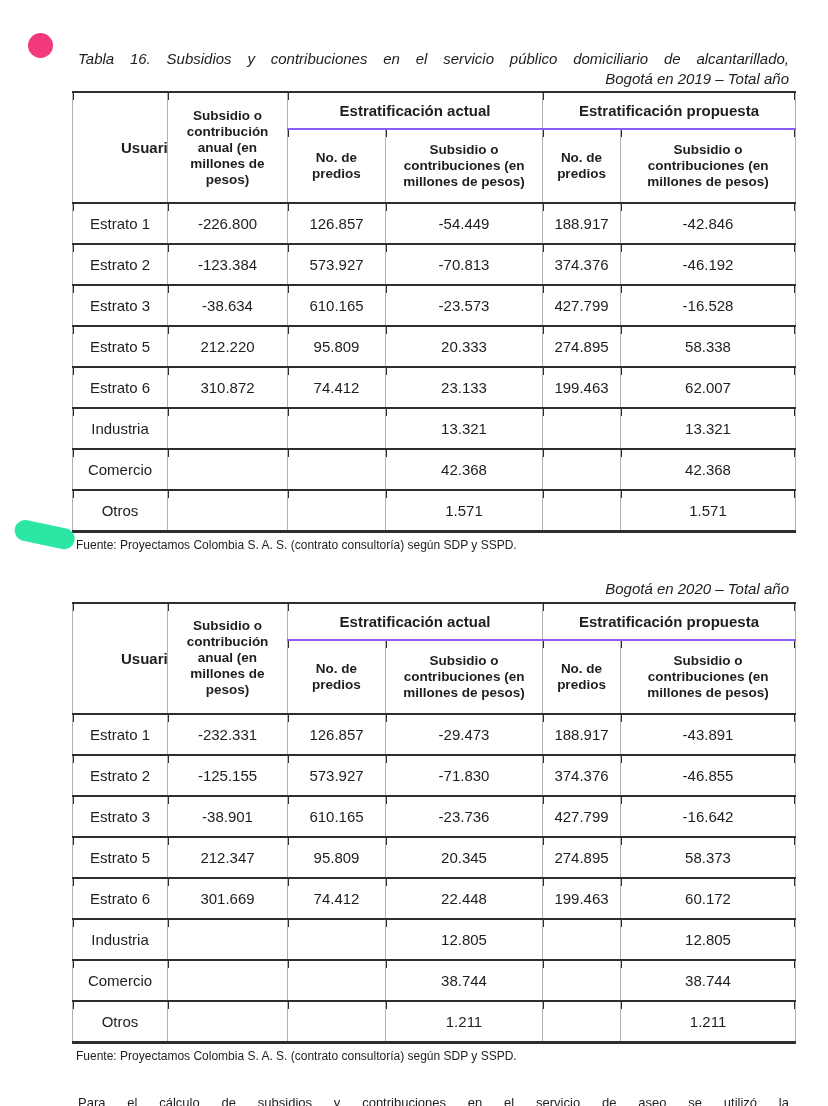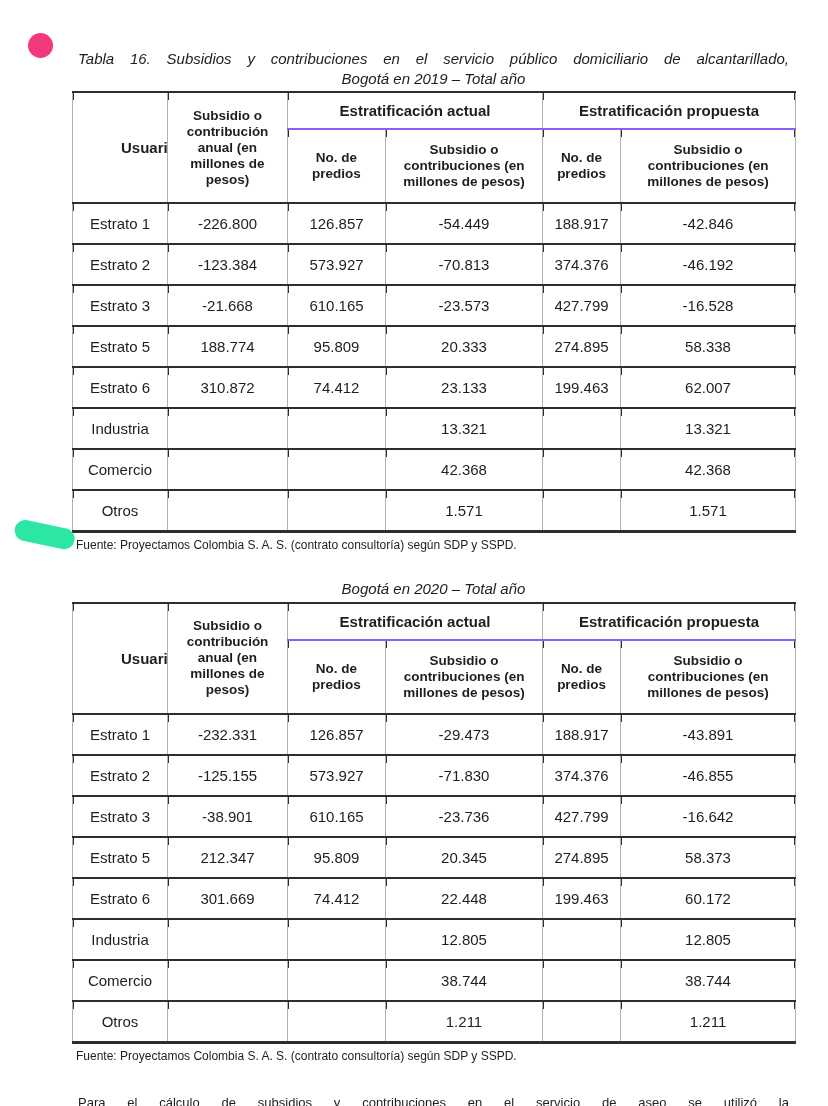--- a/index.html
+++ b/index.html
@@ -7,21 +7,21 @@
     position:relative;width:828px;height:1106px;background:#ffffff;
     font-family:"Liberation Sans","DejaVu Sans",sans-serif;color:#1e1e1e;
     overflow:hidden;margin:0 auto;
   }
   .content{position:absolute;left:72px;top:0;width:723px;margin-top:31px;}
   .tbl-title{
     font-style:italic;font-size:15px;line-height:19.5px;
     margin:0 0 3px 0;padding-left:6px;width:711px;
   }
   .tbl-title .just{text-align:justify;text-align-last:justify;}
-  .tbl-title .left{text-align:center;}
+  .tbl-title .left{text-align:right;}
   .first-title{margin-top:18px;}
   .second-title{margin-top:27px;}
   table.data{
     table-layout:fixed;border-collapse:collapse;width:723px;
     border-top:2px solid #2e2e2e;border-bottom:3px solid #2e2e2e;
   }
   col.c1{width:95px;}col.c2{width:120px;}col.c3{width:98px;}
   col.c4{width:157px;}col.c5{width:78px;}col.c6{width:175px;}
   table.data th,table.data td{
     position:relative;border-left:1px solid #b0b0b0;border-right:1px solid #b0b0b0;
@@ -102,29 +102,29 @@
           <tr>
             <td>Estrato 2</td>
             <td>-123.384</td>
             <td>573.927</td>
             <td>-70.813</td>
             <td>374.376</td>
             <td>-46.192</td>
           </tr>
           <tr>
             <td>Estrato 3</td>
-            <td>-21.668</td>
+            <td>-38.634</td>
             <td>610.165</td>
             <td>-23.573</td>
             <td>427.799</td>
             <td>-16.528</td>
           </tr>
           <tr>
             <td>Estrato 5</td>
-            <td>188.774</td>
+            <td>212.220</td>
             <td>95.809</td>
             <td>20.333</td>
             <td>274.895</td>
             <td>58.338</td>
           </tr>
           <tr>
             <td>Estrato 6</td>
             <td>310.872</td>
             <td>74.412</td>
             <td>23.133</td>

